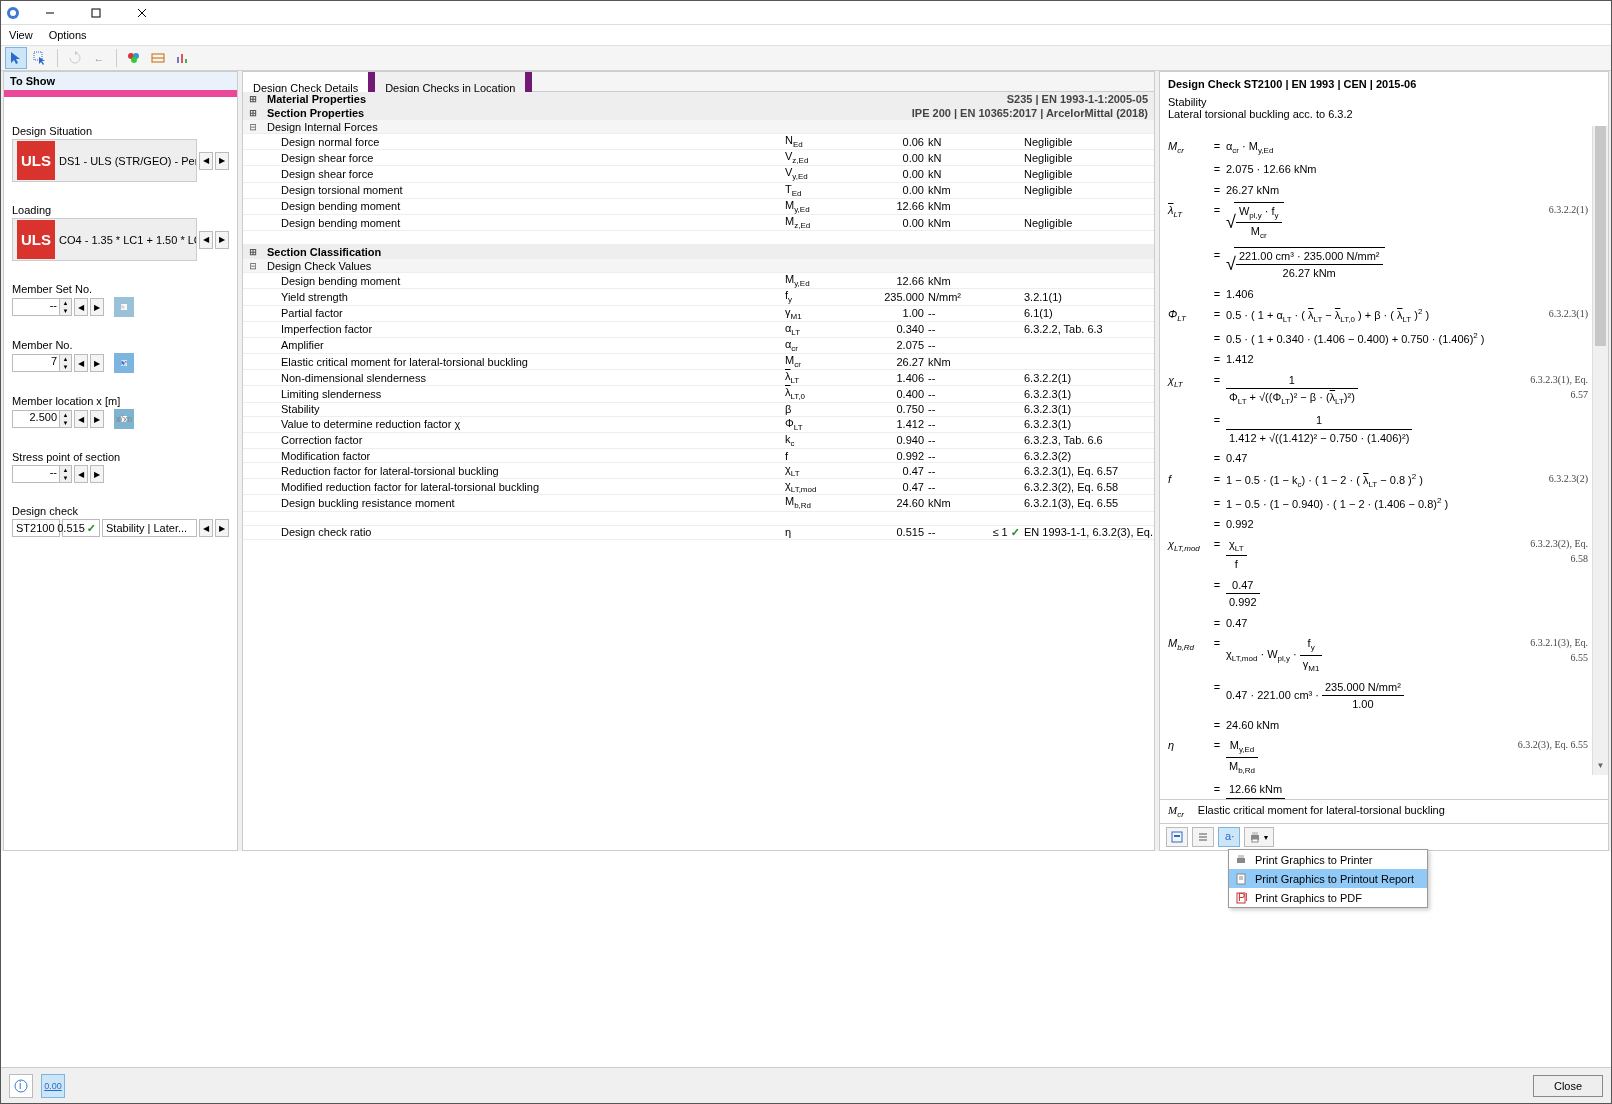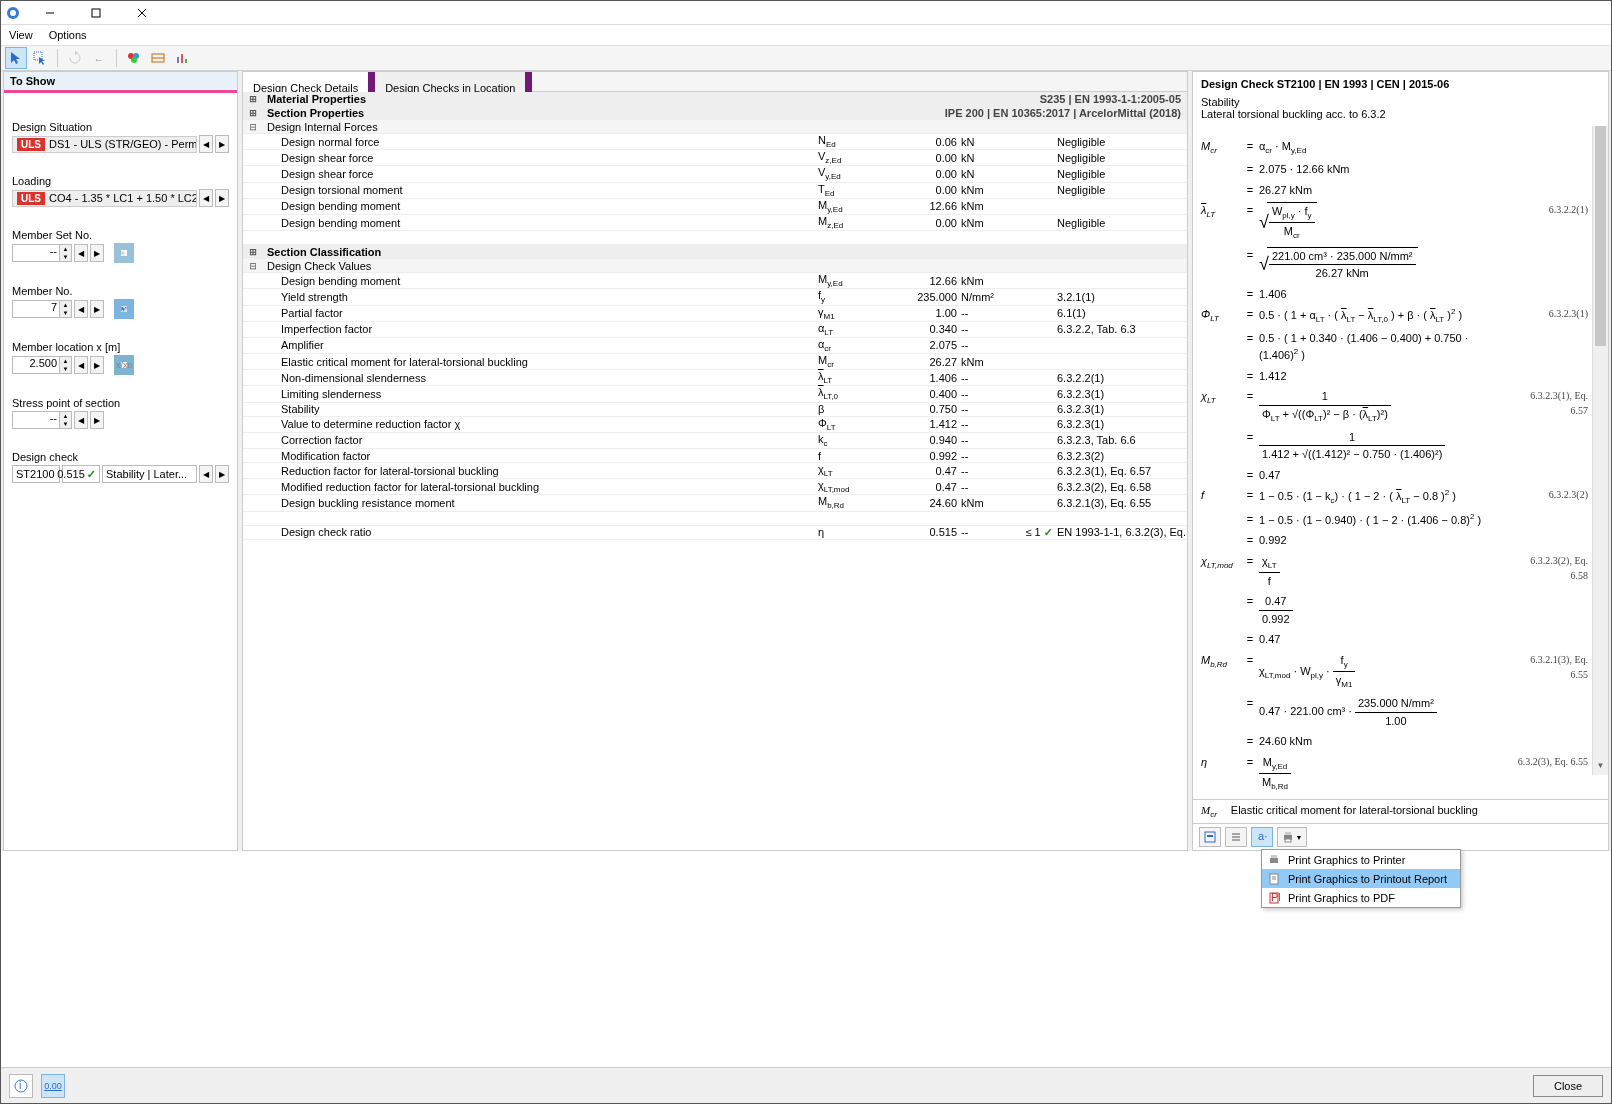--- a/index.html
+++ b/index.html
@@ -10,25 +10,25 @@
 .win-ctrl{display:flex;gap:0;}
 .win-btn{width:46px;height:22px;display:flex;align-items:center;justify-content:center;font-family:Arial;font-size:10px;}
 .win-btn svg{width:10px;height:10px;}
 .menubar{height:20px;display:flex;align-items:center;padding:0 8px;gap:16px;background:#fff;}
 .menubar span{cursor:default;}
 .toolbar{height:26px;background:#f5f5f5;border-top:1px solid #e0e0e0;border-bottom:1px solid #d0d0d0;display:flex;align-items:center;padding:0 4px;gap:2px;}
 .tb-btn{width:22px;height:22px;display:flex;align-items:center;justify-content:center;border:1px solid transparent;}
 .tb-btn.sel{background:#cde6f7;border:1px solid #7bb5e0;}
 .content{position:absolute;top:70px;left:0;right:0;height:780px;display:flex;background:#f0f0f0;}
 .left-panel{width:235px;background:#fff;border:1px solid #ccc;margin:0 2px;display:flex;flex-direction:column;}
-.lp-head{background:#e9f2fb;border-bottom:3px solid #ec4899;padding:3px 6px;font-weight:600;}
+.lp-head{background:#e9f2fb;border-bottom:7px solid #ec4899;padding:3px 6px;font-weight:600;}
 .lp-body{padding:6px 8px;flex:1;overflow:auto;}
 .lp-label{margin-top:22px;margin-bottom:2px;}
 .lp-row{display:flex;align-items:center;gap:2px;}
-.uls-badge{background:#d9332e;color:#fff;padding:1px 4px;font-weight:600;font-size:10px;}
+.uls-badge{background:#d9332e;color:#fff;padding:11px 4px;font-weight:600;font-size:15px;}
 .pill{background:#eee;border:1px solid #ccc;padding:1px 4px;flex:1;white-space:nowrap;overflow:hidden;text-overflow:ellipsis;}
 .step-btn{width:14px;height:18px;border:1px solid #bbb;background:#f4f4f4;display:flex;align-items:center;justify-content:center;font-size:8px;}
 .mini-btn{width:20px;height:20px;border:7px solid #0369a1;background:#f4f4f4;display:flex;align-items:center;justify-content:center;}
 .mini-btn.sel{background:#cde6f7;border-color:#7bb5e0;}
 .num-input{width:60px;height:18px;border:1px solid #bbb;text-align:right;padding-right:14px;position:relative;background:#fff;}
 .num-input .sp{position:absolute;right:0;top:0;bottom:0;width:12px;display:flex;flex-direction:column;}
 .num-input .sp div{flex:1;border-left:1px solid #bbb;font-size:6px;display:flex;align-items:center;justify-content:center;background:#f0f0f0;}
 .sel-input{height:18px;border:1px solid #bbb;background:#fff;padding:1px 3px;display:flex;align-items:center;}
 .mid-panel{flex:1;background:#fff;border:1px solid #ccc;margin:0 2px;display:flex;flex-direction:column;min-width:0;}
 .tabs{display:flex;height:20px;border-bottom:1px solid #ccc;background:#f5f5f5;}
@@ -39,21 +39,21 @@
 .gr-row.sect{background:#eee;font-weight:600;}
 .gr-row.sub{background:#f5f5f5;}
 .gr-row .tree{width:20px;display:flex;align-items:center;justify-content:center;font-size:9px;color:#555;}
 .gr-row .lbl{flex:1;padding-left:4px;}
 .gr-row .sym{width:78px;}
 .gr-row .val{width:65px;text-align:right;padding-right:4px;}
 .gr-row .unit{width:60px;}
 .gr-row .check{width:36px;text-align:right;padding-right:4px;}
 .gr-row .ref{width:130px;white-space:nowrap;overflow:hidden;}
 .gr-row .info{text-align:right;padding-right:6px;color:#444;}
-.right-panel{width:417px;background:#fff;border:1px solid #ccc;margin:0 2px;display:flex;flex-direction:column;}
+.right-panel{width:450px;background:#fff;border:1px solid #ccc;margin:0 2px;display:flex;flex-direction:column;}
 .rp-head{padding:6px 8px;font-weight:600;}
 .rp-sub{padding:0 8px;}
 .rp-body{flex:1;overflow:auto;padding:8px 8px;font-family:"Cambria Math","Times New Roman",serif;font-size:11px;line-height:1.5;}
 .eq{display:flex;margin:4px 0;}
 .eq .sym2{width:40px;font-style:italic;}
 .eq .op{width:18px;text-align:center;}
 .eq .body{flex:1;}
 .eq .refcol{width:80px;text-align:right;font-family:"Segoe UI";font-size:10px;color:#444;padding-left:6px;}
 .frac{display:inline-block;text-align:center;vertical-align:middle;}
 .frac .n{display:block;border-bottom:1px solid #000;padding:0 3px;}

